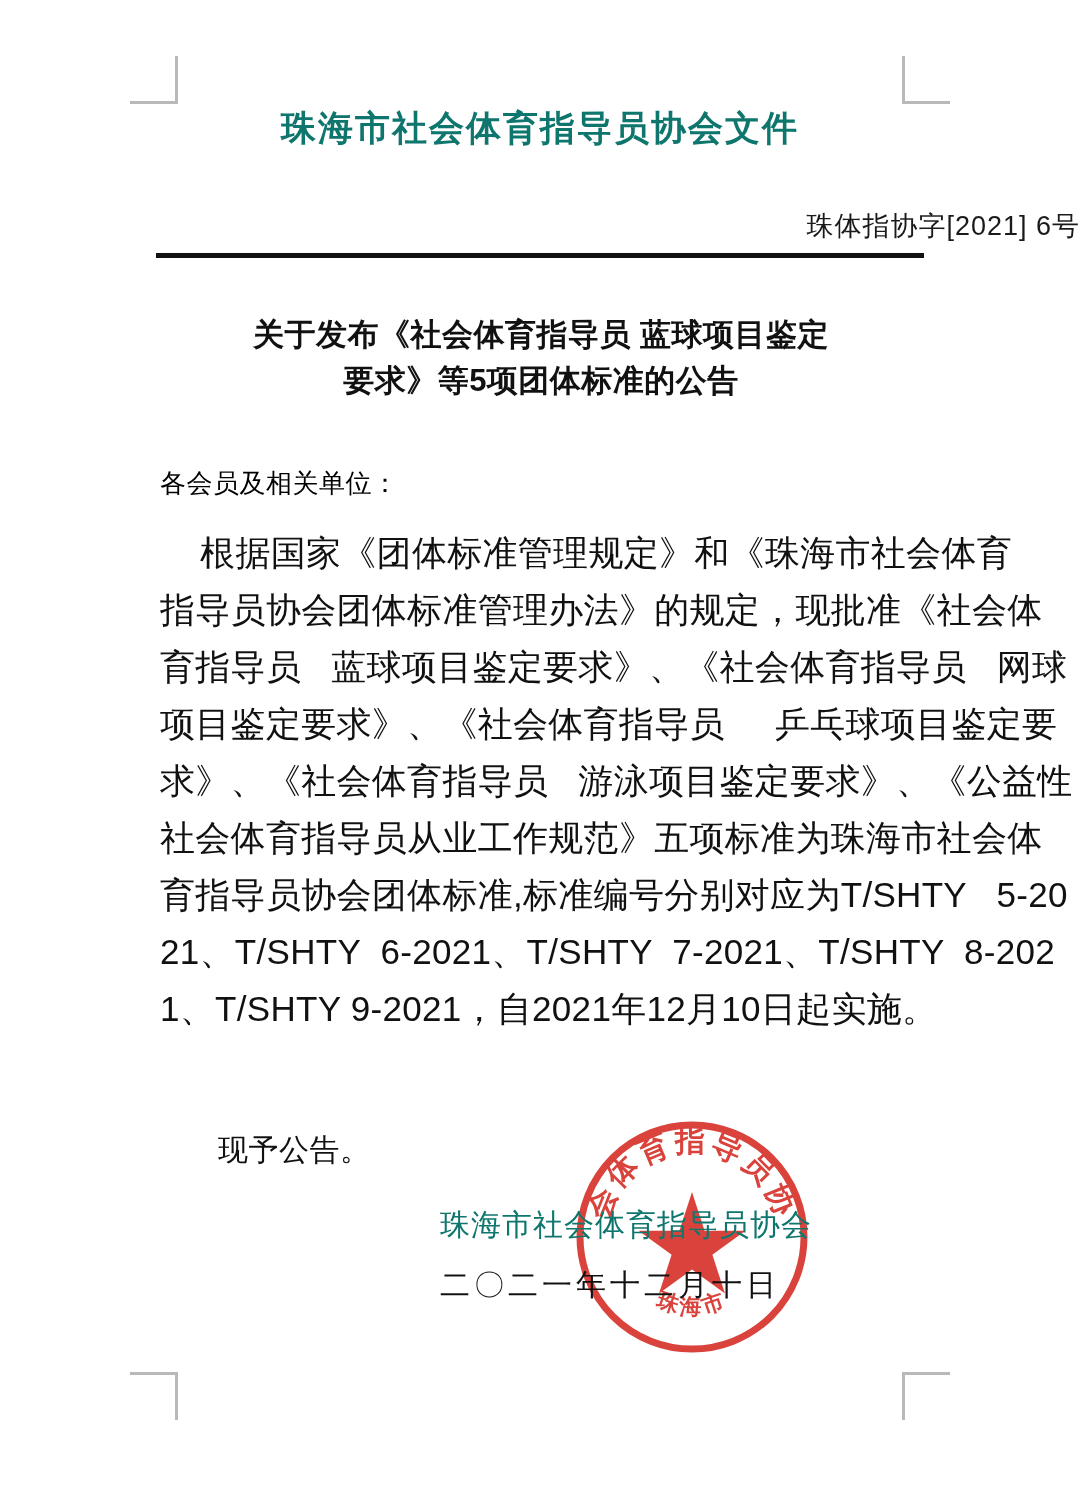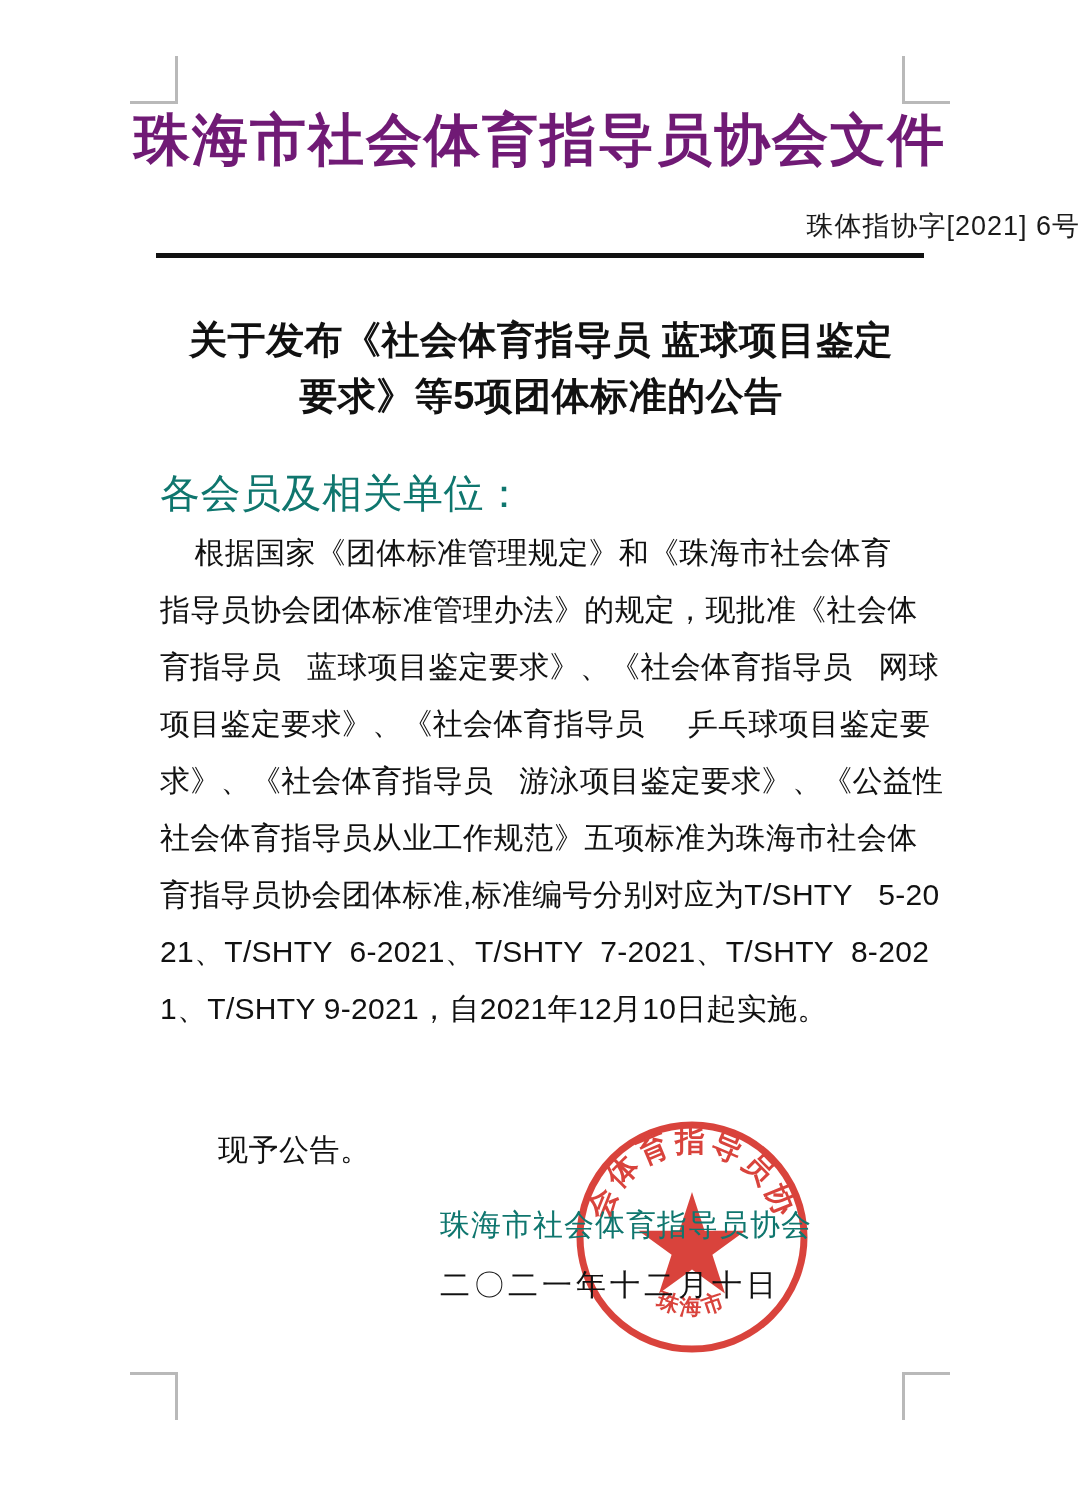--- a/index.html
+++ b/index.html
@@ -48,24 +48,24 @@
   .crop-br .h { right: 0; top: 0; }
   .crop-br .v { left: 0; bottom: 0; }
 
   
   .masthead {
     position: absolute;
     left: 0;
     top: 108px;
     width: 1080px;
     text-align: center;
-    font-size: 56px;
+    font-size: 35px;
     font-weight: bold;
     letter-spacing: 2px;
-    color: #701a75;
+    color: #0f766e;
     line-height: 1.15;
     white-space: nowrap;
   }
 
   .doc-number {
     position: absolute;
     left: 0;
     top: 208px;
     width: 1080px;
     text-align: right;
@@ -83,47 +83,47 @@
     background: #111111;
   }
 
   
   .doc-title {
     position: absolute;
     left: 160px;
     top: 312px;
     width: 762px;
     text-align: center;
-    font-size: 38px;
+    font-size: 31px;
     font-weight: bold;
     color: #111111;
     line-height: 1.48;
     letter-spacing: 0.5px;
   }
   .doc-title .tline { display: block; }
 
   
   .salutation {
     position: absolute;
     left: 160px;
     top: 466px;
-    font-size: 40px;
-    color: #0f766e;
+    font-size: 26px;
+    color: #000000;
     letter-spacing: 0.5px;
   }
 
   .body-block {
     position: absolute;
     left: 160px;
     top: 524px;
     width: 770px;
   }
   .body-line {
     display: block;
-    font-size: 30px;
+    font-size: 35px;
     color: #111111;
     line-height: 57px;
     height: 57px;
     white-space: pre;
     letter-spacing: 0.3px;
   }
 
   .closing {
     position: absolute;
     left: 218px;

